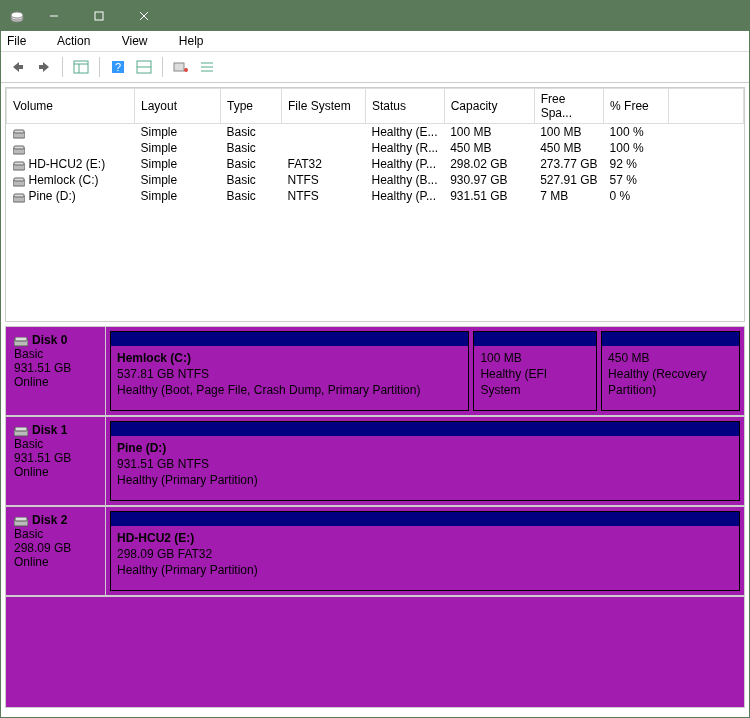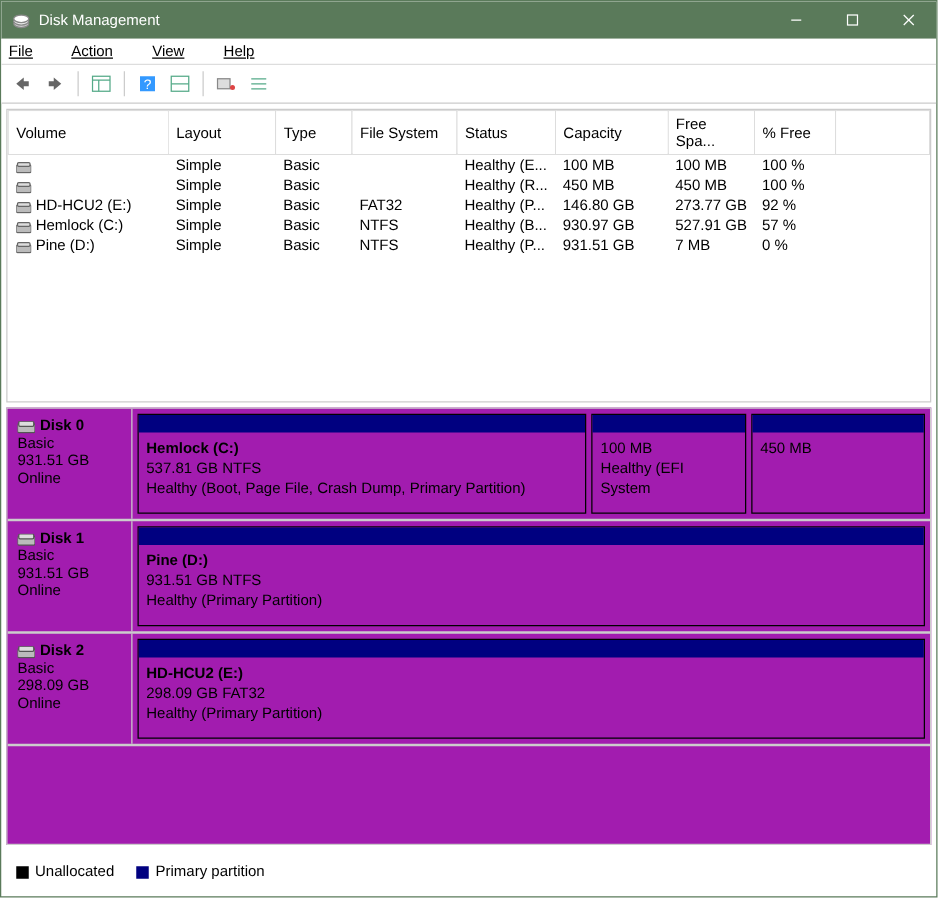--- a/index.html
+++ b/index.html
@@ -37,21 +37,21 @@
   }
   .menubar {
     background: #fff;
     padding: 3px 6px;
     border-bottom: 1px solid #ddd;
   }
   .menubar span {
     margin-right: 14px;
     cursor: pointer;
   }
-  .menubar .ul { text-decoration: underline; }
+  .menubar .ul { }
   .toolbar {
     background: #fff;
     padding: 4px 6px;
     border-bottom: 1px solid #ccc;
     display: flex;
     align-items: center;
     gap: 4px;
   }
   .tb-btn {
     width: 22px; height: 22px;
@@ -158,21 +158,20 @@
 <body>
 
 <div class="titlebar">
   <span class="app-icon">
     <svg width="16" height="16" viewBox="0 0 16 16">
       <ellipse cx="8" cy="11" rx="6" ry="3" fill="#ccc" stroke="#888"></ellipse>
       <ellipse cx="8" cy="9" rx="6" ry="3" fill="#eee" stroke="#888"></ellipse>
       <ellipse cx="8" cy="7" rx="6" ry="3" fill="#fff" stroke="#888"></ellipse>
     </svg>
   </span>
-  <span class="title">Disk Management</span>
   <div class="win-controls">
     <div class="win-btn">
       <svg width="10" height="10">
           <line x1="1" y1="5" x2="9" y2="5" stroke="#fff" stroke-width="1"></line>
         </svg>
     </div>
     <div class="win-btn">
       <svg width="10" height="10">
           <rect x="1" y="1" width="8" height="8" fill="none" stroke="#fff" stroke-width="1"></rect>
         </svg>
@@ -291,21 +290,21 @@
           </tr>
           <tr>
             <td><span class="vol-icon"><svg width="12" height="10" viewBox="0 0 12 10">
                   <rect x="0" y="3" width="12" height="6" rx="1" fill="#bbb" stroke="#666"></rect>
                   <rect x="1" y="1" width="10" height="3" rx="1" fill="#ddd" stroke="#666"></rect>
                 </svg></span><span>HD-HCU2 (E:)</span></td>
             <td>Simple</td>
             <td>Basic</td>
             <td>FAT32</td>
             <td>Healthy (P...</td>
-            <td>146.80 GB</td>
+            <td>298.02 GB</td>
             <td>273.77 GB</td>
             <td>92 %</td>
             <td></td>
           </tr>
           <tr>
             <td><span class="vol-icon"><svg width="12" height="10" viewBox="0 0 12 10">
                   <rect x="0" y="3" width="12" height="6" rx="1" fill="#bbb" stroke="#666"></rect>
                   <rect x="1" y="1" width="10" height="3" rx="1" fill="#ddd" stroke="#666"></rect>
                 </svg></span><span>Hemlock (C:)</span></td>
             <td>Simple</td>
@@ -351,21 +350,21 @@
             <div class="part" style="flex: 47 0 0px;">
               <div class="hdr"></div>
               <div class="body"><b>Hemlock  (C:)</b><br><span>537.81 GB NTFS</span><br><span>Healthy (Boot, Page File, Crash Dump, Primary Partition)</span></div>
             </div>
             <div class="part" style="flex: 16 0 0px;">
               <div class="hdr"></div>
               <div class="body"><span>100 MB</span><br><span>Healthy (EFI System</span></div>
             </div>
             <div class="part" style="flex: 18 0 0px;">
               <div class="hdr"></div>
-              <div class="body"><span>450 MB</span><br></div>
+              <div class="body"><span>450 MB</span><br><span>Healthy (Recovery Partition)</span></div>
             </div>
           </div>
         </div>
         <div class="disk-row">
           <div class="disk-label">
             <div><span class="dicon"><svg width="14" height="10" viewBox="0 0 14 10">
                   <rect x="0" y="2" width="14" height="7" rx="1" fill="#bbb" stroke="#555"></rect>
                   <rect x="1" y="0" width="12" height="4" rx="1" fill="#ddd" stroke="#555"></rect>
                 </svg></span><b>Disk 1</b></div>
             <div>Basic</div>
@@ -392,17 +391,13 @@
           <div class="disk-parts">
             <div class="part" style="flex: 79 0 0px;">
               <div class="hdr"></div>
               <div class="body"><b>HD-HCU2  (E:)</b><br><span>298.09 GB FAT32</span><br><span>Healthy (Primary Partition)</span></div>
             </div>
           </div>
         </div>
       </div>
   </div>
 
-  <div class="legend">
-    <span><span class="sw sw-black"></span><span>Unallocated</span></span>
-    <span><span class="sw sw-blue"></span><span>Primary partition</span></span>
-  </div>
 </div>
 
 </body></html>

